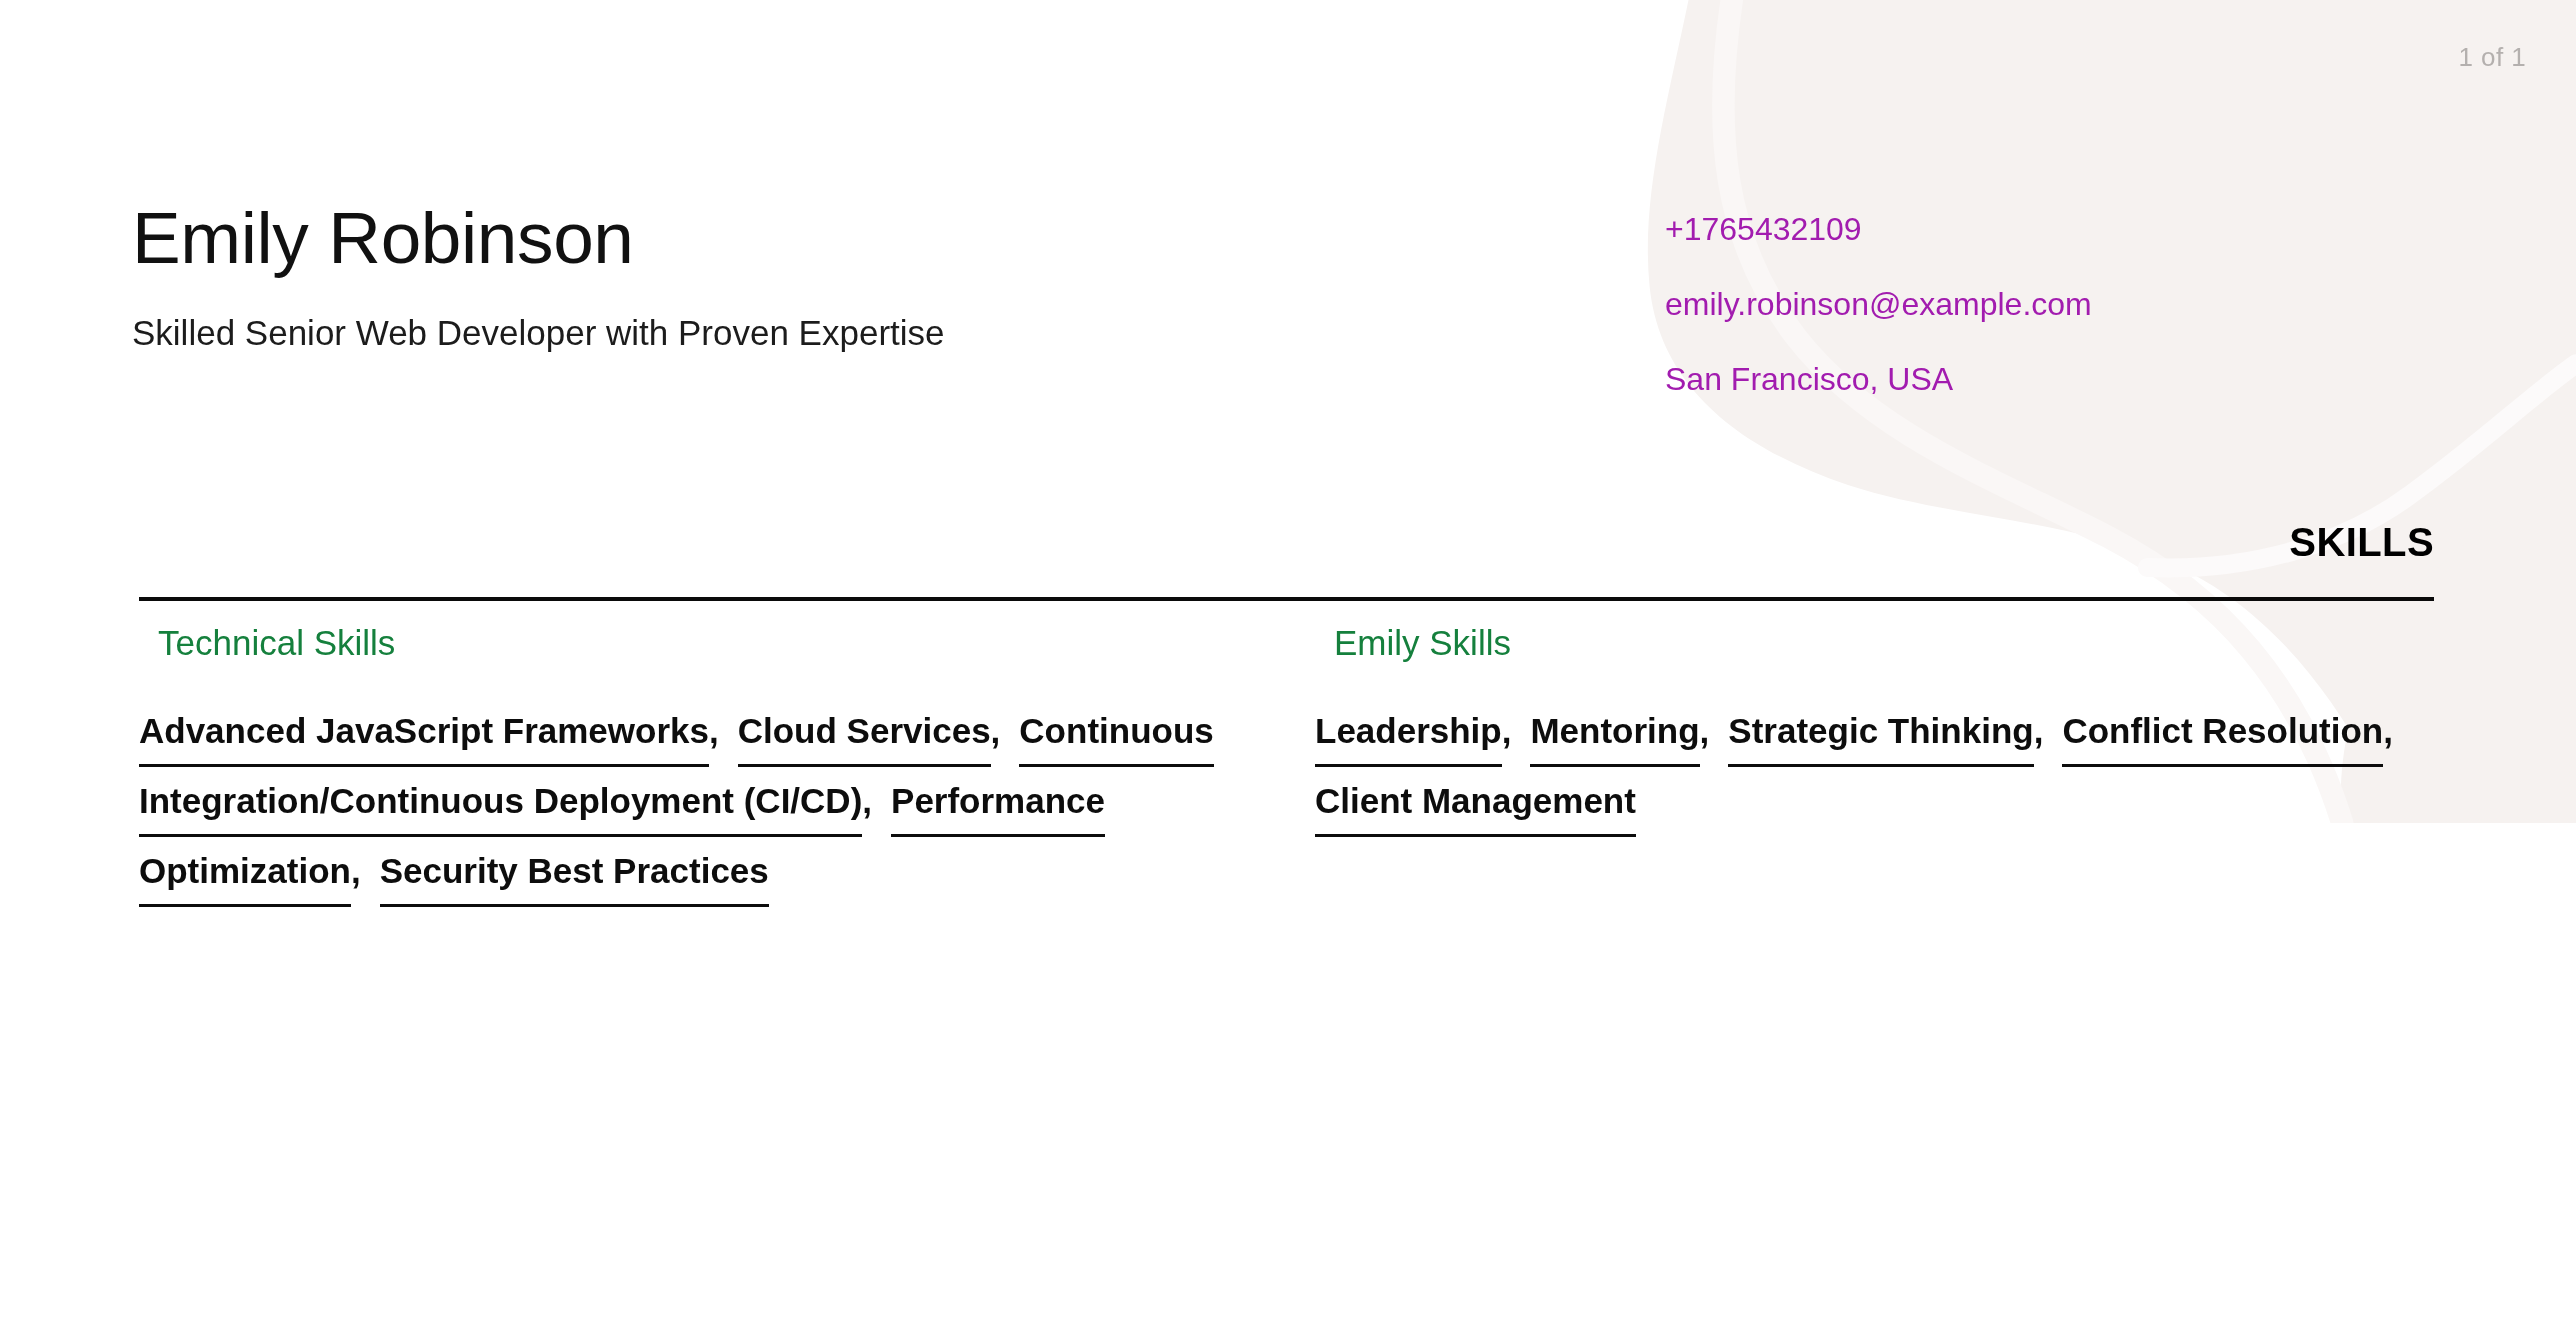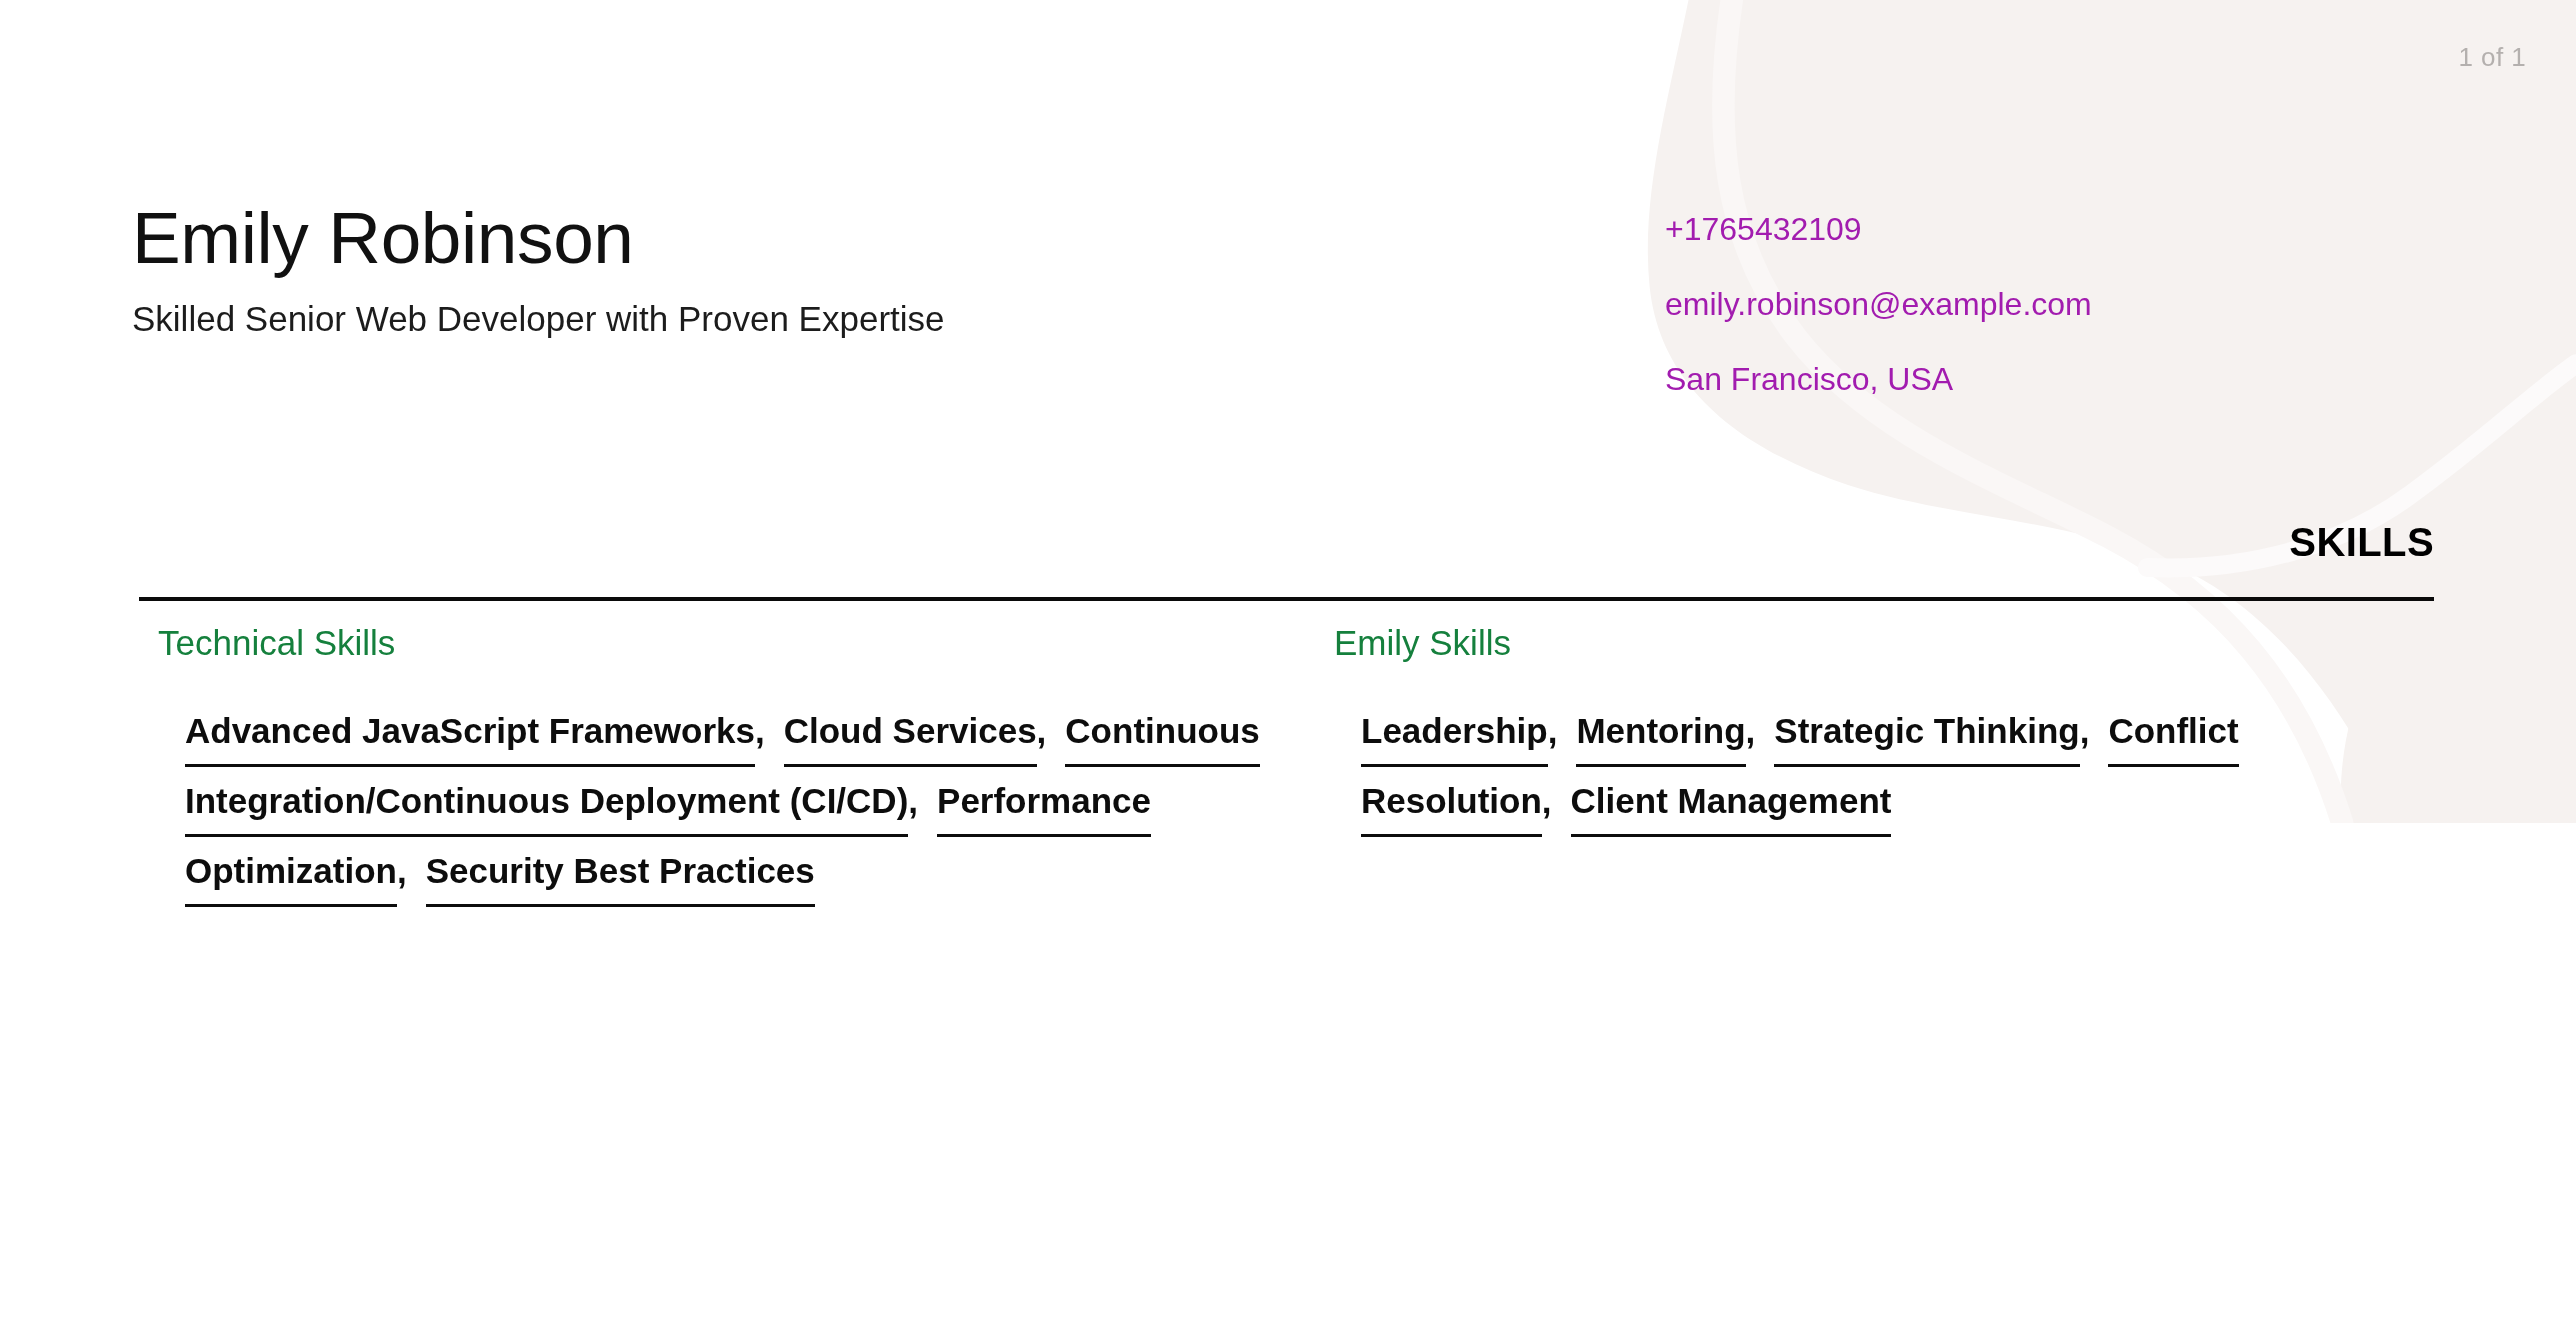--- a/index.html
+++ b/index.html
@@ -51,21 +51,21 @@
   #identity { flex: 0 0 1533px; }
   #full-name {
     font-size: 73px;
     font-weight: 400;
     line-height: 1.0;
     letter-spacing: -0.4px;
     color: #111111;
     white-space: nowrap;
   }
   #headline {
-    margin-top: 26px;
+    margin-top: 40px;
     font-size: 35px;
     font-weight: 400;
     line-height: 1.1;
     color: #1c1c1c;
     white-space: nowrap;
   }
 
   #contact {
     flex: 1 1 auto;
     padding-top: 12px;
@@ -113,21 +113,20 @@
 
   .column-label {
     font-size: 35px;
     font-weight: 400;
     color: #15803d;
     line-height: 1.0;
     margin-left: 19px;
     margin-bottom: 36px;
   }
   .skill-list {
-    margin-left: 46px;
     font-size: 0;
   }
   .skill-chunk {
     display: inline;
     font-size: 35px;
     font-weight: 700;
     line-height: 2.0;
     color: #0d0d0d;
     white-space: normal;
   }

